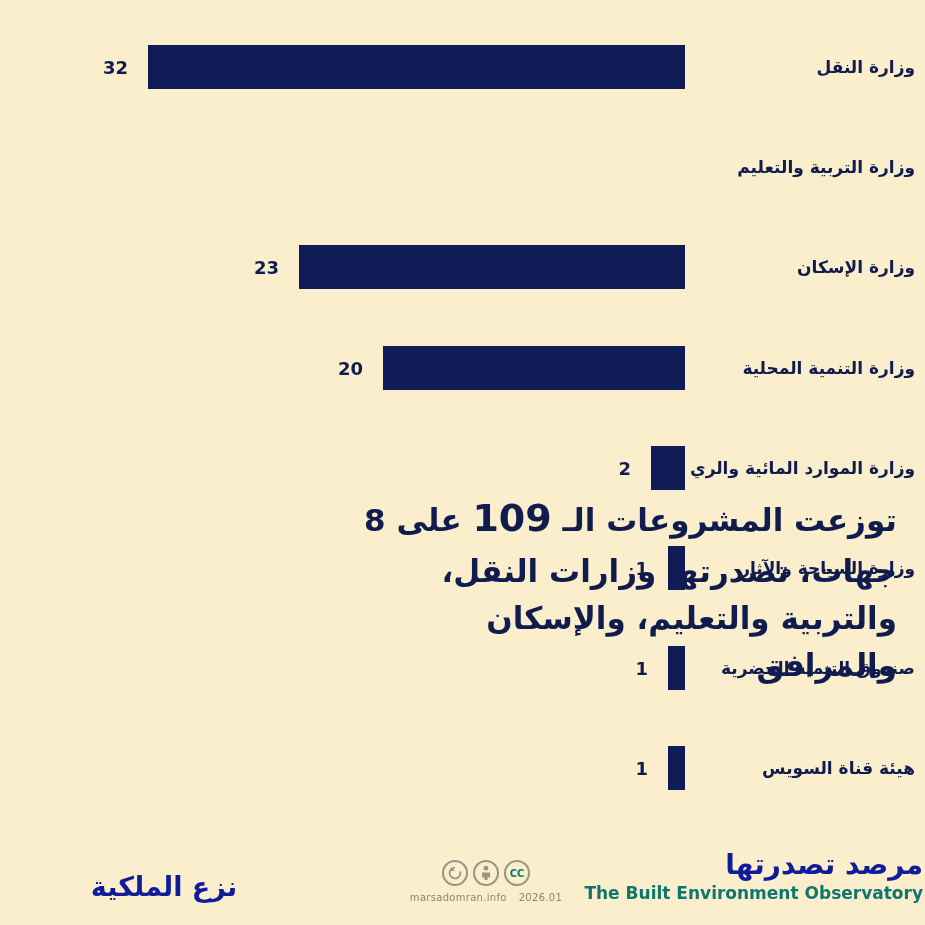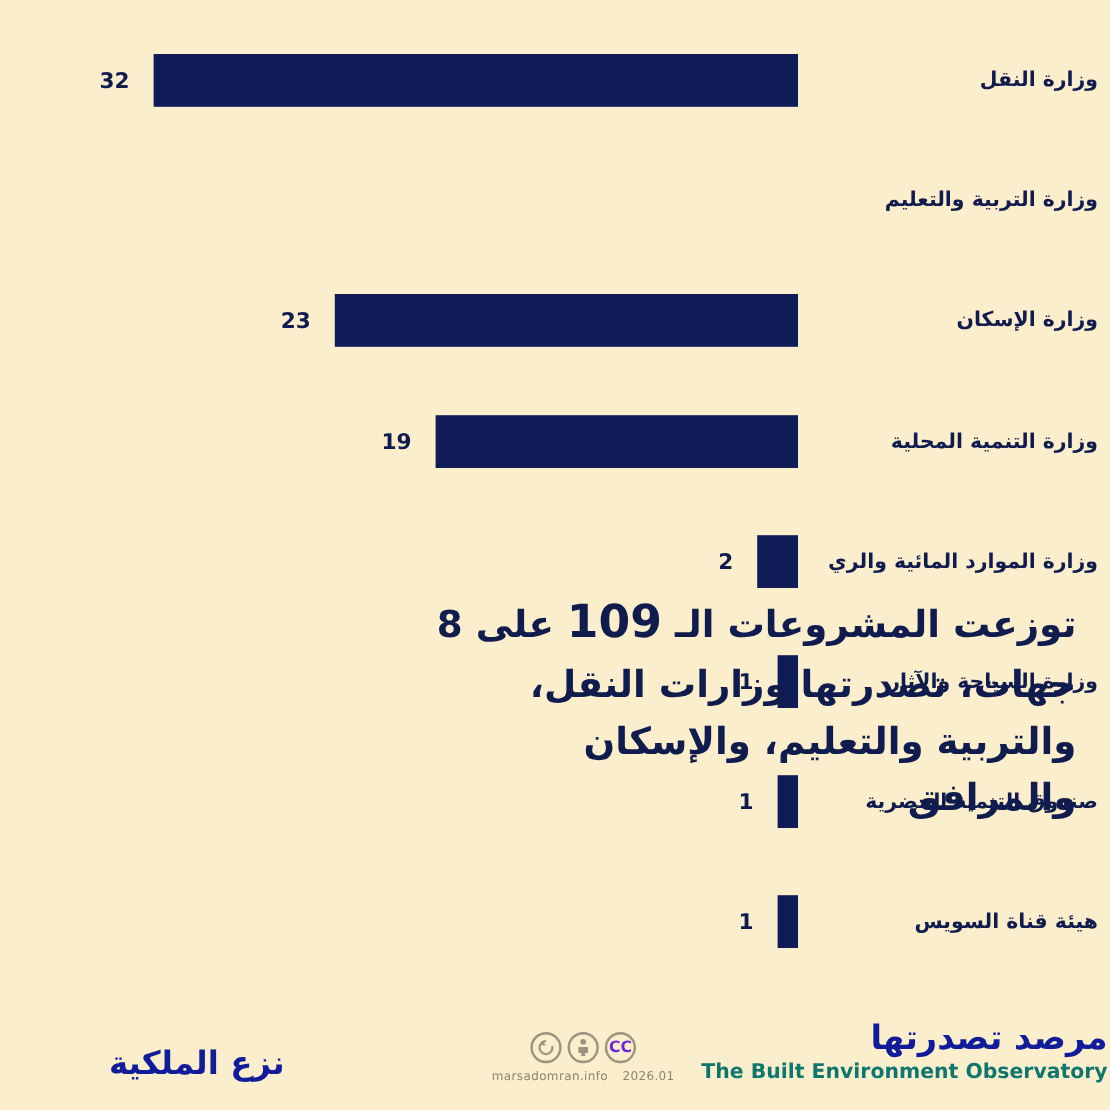--- a/index.html
+++ b/index.html
@@ -31,21 +31,21 @@
   .row {
     position: absolute;
     left: 0;
     width: 925px;
     height: 46px;
     display: flex;
     flex-direction: row;
     align-items: center;
   }
   .row-label {
-    width: 260px;
+    width: 240px;
     text-align: left;
     padding-left: 0;
     padding-right: 10px;
     box-sizing: border-box;
     color: #101c4e;
     font-size: 17px;
     font-weight: bold;
     direction: rtl;
     white-space: nowrap;
     text-align: right;
@@ -124,22 +124,22 @@
     display: flex;
     justify-content: center;
     gap: 5px;
     margin-bottom: 6px;
   }
   .cc-circle {
     width: 26px;
     height: 26px;
     border-radius: 50%;
     border: 2px solid #9a9480;
-    color: #6d28d9;
-    font-size: 13px;
+    color: #0f766e;
+    font-size: 10px;
     font-weight: bold;
     display: flex;
     align-items: center;
     justify-content: center;
     box-sizing: border-box;
     background: transparent;
     font-family: "DejaVu Sans", sans-serif;
   }
   .cc-meta {
     color: #8c8670;
@@ -197,21 +197,21 @@
       <div class="bar-wrap">
         <div class="bar" style="width:386px;"></div>
         <div class="bar-value">23</div>
       </div>
     </div>
 
     <div class="row" style="top:345px;">
       <div class="row-label">وزارة التنمية المحلية</div>
       <div class="bar-wrap">
         <div class="bar" style="width:302px;"></div>
-        <div class="bar-value">19</div>
+        <div class="bar-value">20</div>
       </div>
     </div>
 
     <div class="row" style="top:445px;">
       <div class="row-label">وزارة الموارد المائية والري</div>
       <div class="bar-wrap">
         <div class="bar" style="width:34px;"></div>
         <div class="bar-value">2</div>
       </div>
     </div>

